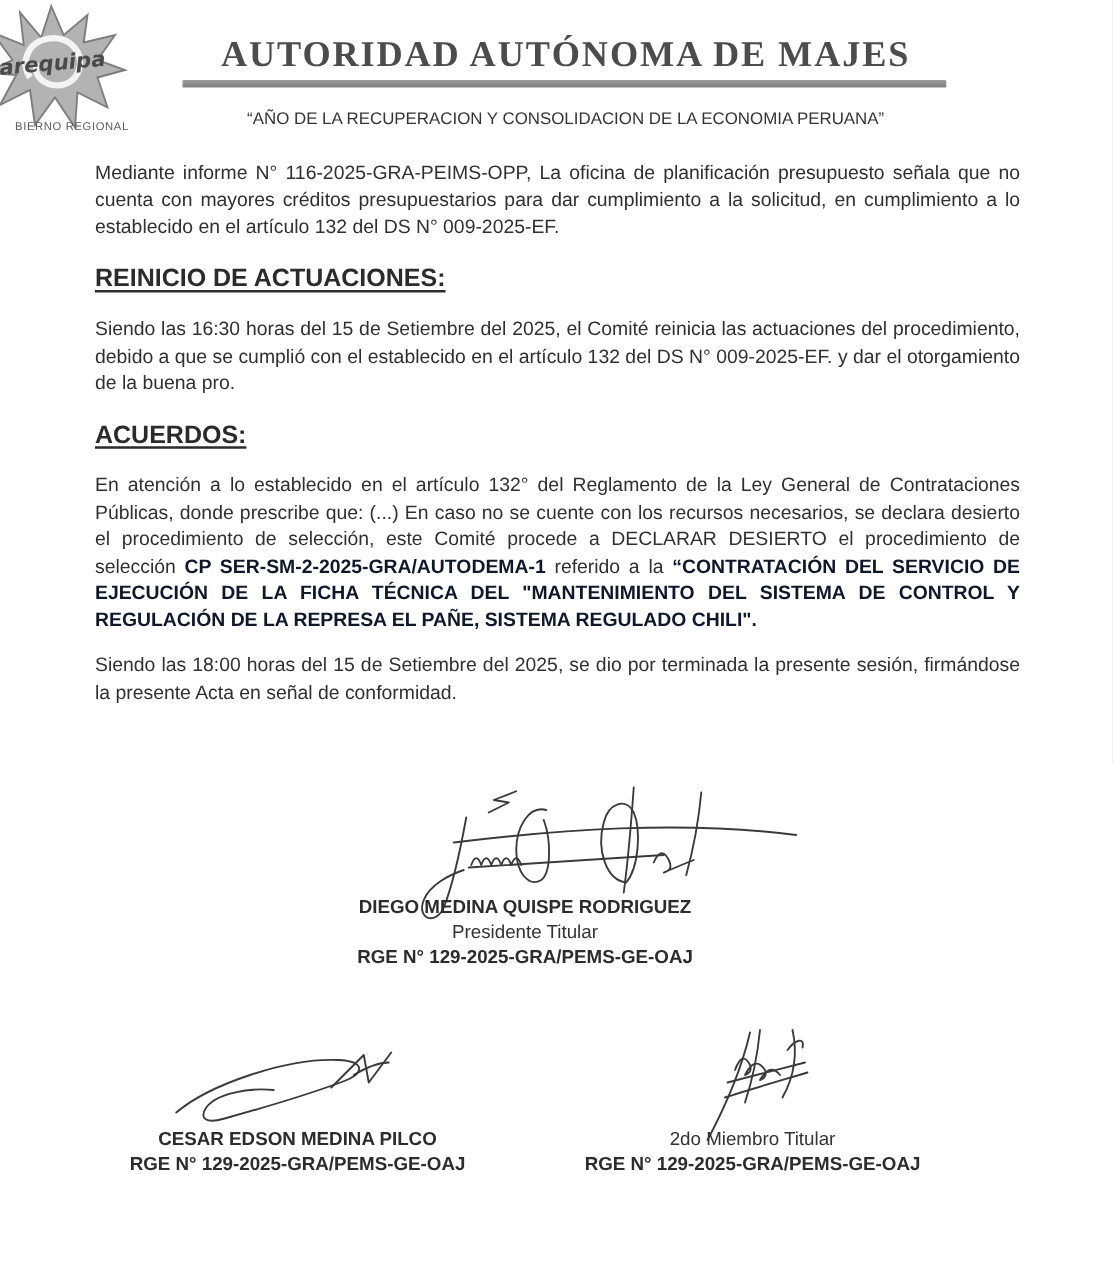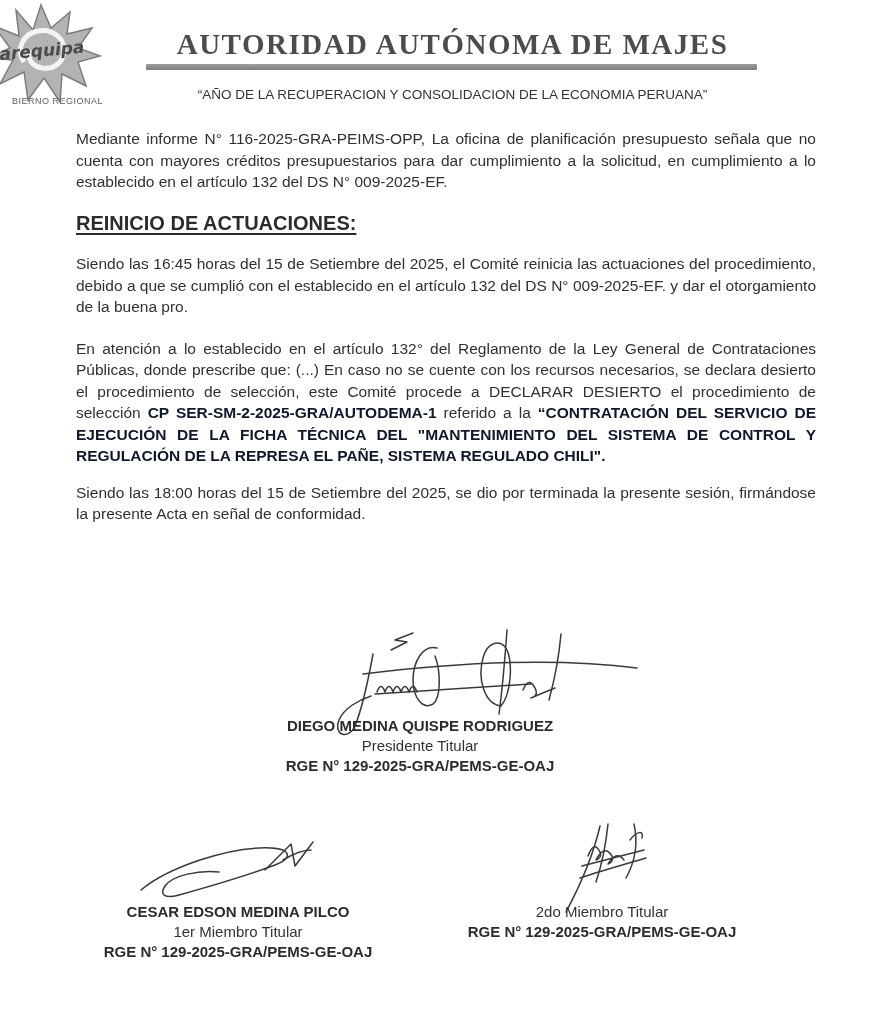--- a/index.html
+++ b/index.html
@@ -110,22 +110,23 @@
   <div class="hdr-title">AUTORIDAD AUTÓNOMA DE MAJES</div>
   <div class="hdr-bar"></div>
   <div class="hdr-motto">“AÑO DE LA RECUPERACION Y CONSOLIDACION DE LA ECONOMIA PERUANA”</div>
 
 
   <div class="content">
     <p>Mediante informe N° 116-2025-GRA-PEIMS-OPP, La oficina de planificación presupuesto señala que no cuenta con mayores créditos presupuestarios para dar cumplimiento a la solicitud, en cumplimiento a lo establecido en el artículo 132 del DS N° 009-2025-EF.</p>
 
     <h3><span>REINICIO DE ACTUACIONES:</span></h3>
 
-    <p>Siendo las 16:45 horas del 15 de Setiembre del 2025, el Comité reinicia las actuaciones del procedimiento, debido a que se cumplió con el establecido en el artículo 132 del DS N° 009-2025-EF. y dar el otorgamiento de la buena pro.</p>
+    <p>Siendo las 16:30 horas del 15 de Setiembre del 2025, el Comité reinicia las actuaciones del procedimiento, debido a que se cumplió con el establecido en el artículo 132 del DS N° 009-2025-EF. y dar el otorgamiento de la buena pro.</p>
 
+    <h3><span>ACUERDOS:</span></h3>
 
     <p class="tight"><span>En atención a lo establecido en el artículo 132° del Reglamento de la Ley General de Contrataciones Públicas, donde prescribe que: (...) En caso no se cuente con los recursos necesarios, se declara desierto el procedimiento de selección, este Comité procede a DECLARAR DESIERTO el procedimiento de selección </span><b>CP SER-SM-2-2025-GRA/AUTODEMA-1</b><span> referido a la </span><b>“CONTRATACIÓN DEL SERVICIO DE EJECUCIÓN DE LA FICHA TÉCNICA DEL "MANTENIMIENTO DEL SISTEMA DE CONTROL Y REGULACIÓN DE LA REPRESA EL PAÑE, SISTEMA REGULADO CHILI".</b></p>
 
     <p>Siendo las 18:00 horas del 15 de Setiembre del 2025, se dio por terminada la presente sesión, firmándose la presente Acta en señal de conformidad.</p>
   </div>
 
   <div class="sig sig1">
     <svg width="350" height="88" viewBox="0 0 350 88">
       <path class="stroke" d="M128 26 C124 48 118 78 110 98 C104 112 88 108 94 92 C99 80 114 72 126 68"></path>
       <path class="stroke" d="M146 22 L162 14 L150 12 L168 5"></path>
@@ -143,21 +144,20 @@
     <div class="rge">RGE N° 129-2025-GRA/PEMS-GE-OAJ</div>
   </div>
 
   <div class="sig sig2">
     <svg width="210" height="62" viewBox="0 0 210 62">
       <path class="stroke" d="M8 50 C34 28 96 6 138 8 C158 9 160 18 142 25 C110 37 64 50 46 55 C32 59 26 55 32 46 C40 35 66 30 86 32"></path>
       <path class="stroke" d="M132 30 L158 4 L162 26 L180 2"></path>
       <path class="stroke" d="M150 20 C160 14 170 10 178 10"></path>
     </svg>
     <div class="nm">CESAR EDSON MEDINA PILCO</div>
-    <div class="role">1er Miembro Titular</div>
     <div class="rge">RGE N° 129-2025-GRA/PEMS-GE-OAJ</div>
   </div>
 
   <div class="sig sig3">
     <svg width="120" height="82" viewBox="0 0 120 82">
       <path class="stroke" d="M58 6 C52 32 40 62 24 92"></path>
       <path class="stroke" d="M66 4 C64 24 60 44 54 62"></path>
       <path class="stroke" d="M46 36 q6 -16 12 -4 q2 6 -4 8 q8 -16 16 -4 q2 6 -4 8 q8 -14 16 -4"></path>
       <path class="stroke" d="M40 46 L102 30"></path>
       <path class="stroke" d="M38 58 C56 52 84 44 104 38"></path>

